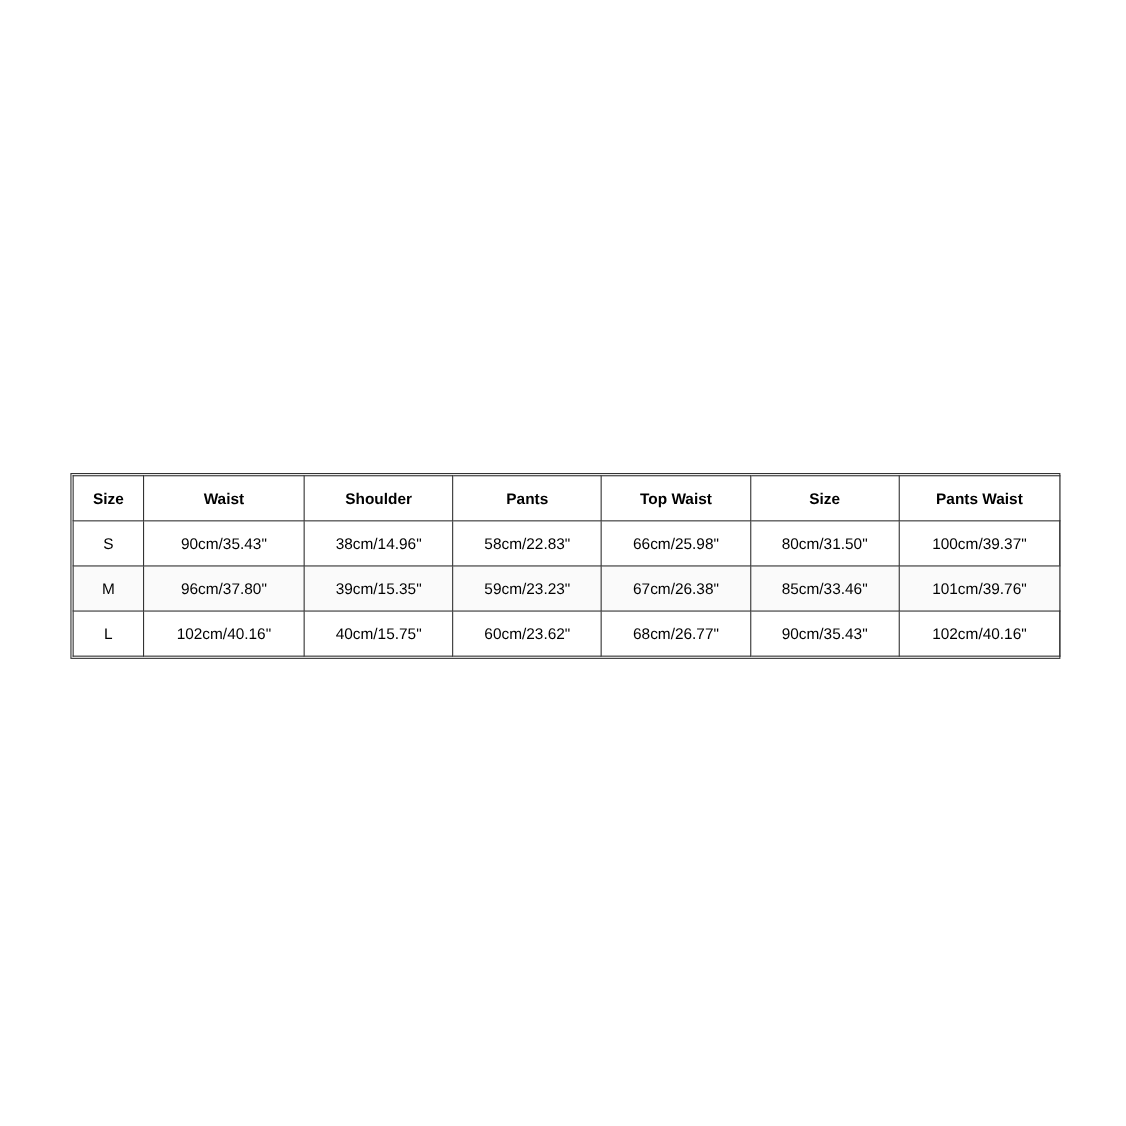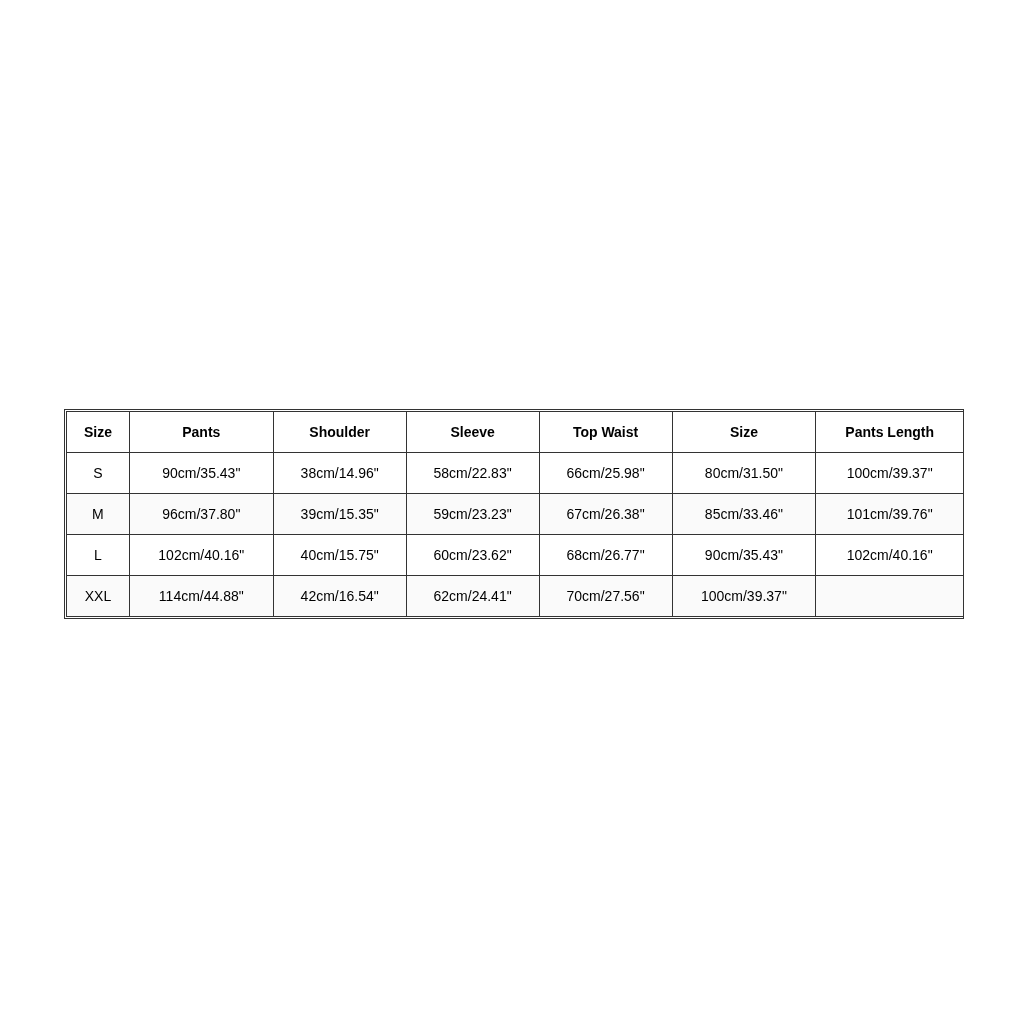--- a/index.html
+++ b/index.html
@@ -51,26 +51,26 @@
     }
   </style>
 </head>
 <body>
 
 <div class="table-container">
   <table>
     <thead>
       <tr>
         <th>Size</th>
+        <th>Waist</th>
+        <th>Shoulder</th>
         <th>Pants</th>
-        <th>Shoulder</th>
-        <th>Sleeve</th>
         <th>Top Waist</th>
         <th>Size</th>
-        <th>Pants Length</th>
+        <th>Pants Waist</th>
       </tr>
     </thead>
     <tbody id="table-body">
     <tr>
           <td>S</td>
           <td>90cm/35.43"</td>
           <td>38cm/14.96"</td>
           <td>58cm/22.83"</td>
           <td>66cm/25.98"</td>
           <td>80cm/31.50"</td>
@@ -87,24 +87,15 @@
         </tr>
         <tr>
           <td>L</td>
           <td>102cm/40.16"</td>
           <td>40cm/15.75"</td>
           <td>60cm/23.62"</td>
           <td>68cm/26.77"</td>
           <td>90cm/35.43"</td>
           <td>102cm/40.16"</td>
         </tr>
-        <tr>
-          <td>XXL</td>
-          <td>114cm/44.88"</td>
-          <td>42cm/16.54"</td>
-          <td>62cm/24.41"</td>
-          <td>70cm/27.56"</td>
-          <td>100cm/39.37"</td>
-          <td></td>
-        </tr>
       </tbody>
   </table>
 </div>
 
 </body></html>

